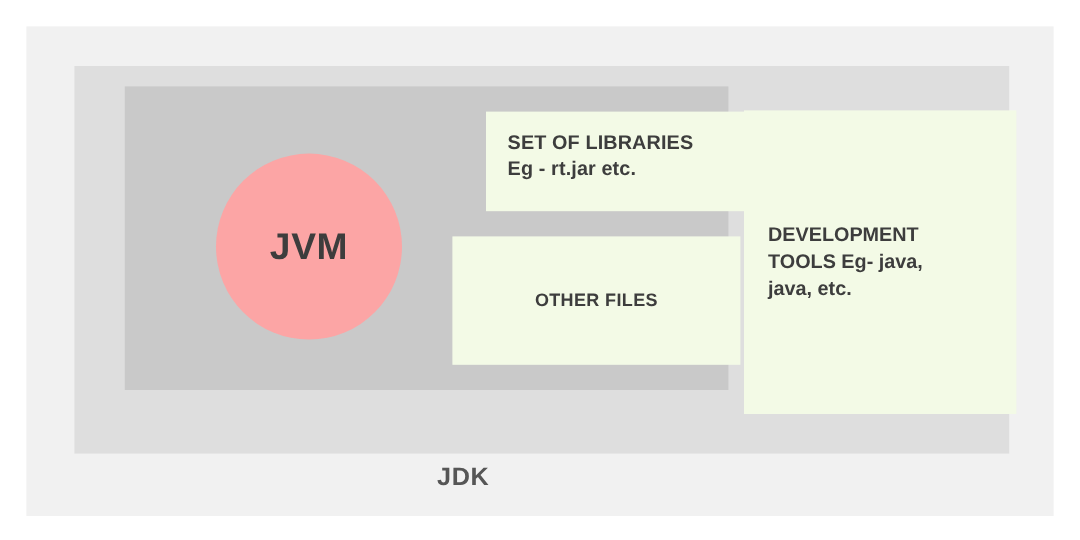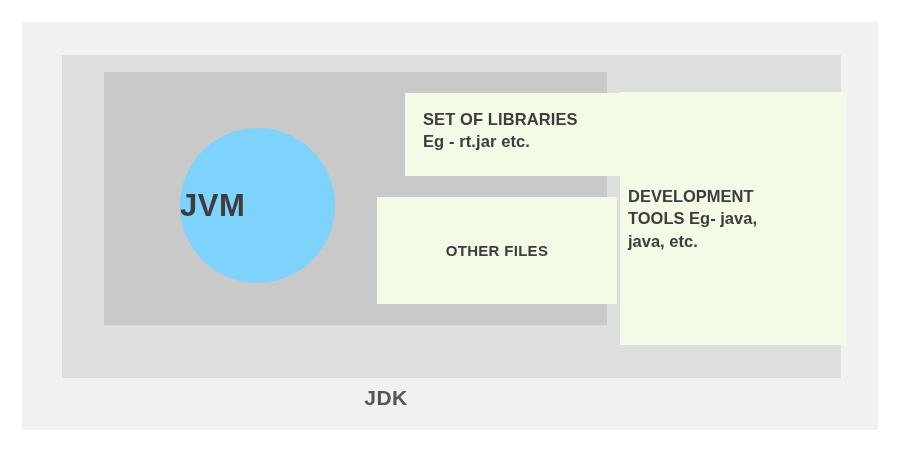--- a/index.html
+++ b/index.html
@@ -52,23 +52,24 @@
   }
 
   
   .jvm-circle {
     position: absolute;
     left: 76px;
     top: 56px;
     width: 155px;
     height: 155px;
     border-radius: 50%;
-    background: #7dd3fc;
+    background: #fca5a5;
     display: flex;
     align-items: center;
+    justify-content: center;
   }
   .jvm-label {
     font-size: 31px;
     font-weight: bold;
     color: #3d3d3d;
     letter-spacing: 0.5px;
     line-height: 1;
   }
 
   
@@ -95,21 +96,21 @@
     display: flex;
     align-items: center;
     justify-content: center;
   }
 
   .devtools-box {
     left: 558px;
     top: 37px;
     width: 227px;
     height: 253px;
-    padding: 0 8px;
+    padding: 0 20px;
     display: flex;
     align-items: center;
   }
 
   .box-text {
     font-size: 16.5px;
     font-weight: bold;
     color: #3d3d3d;
     line-height: 1.32;
     letter-spacing: 0.1px;

